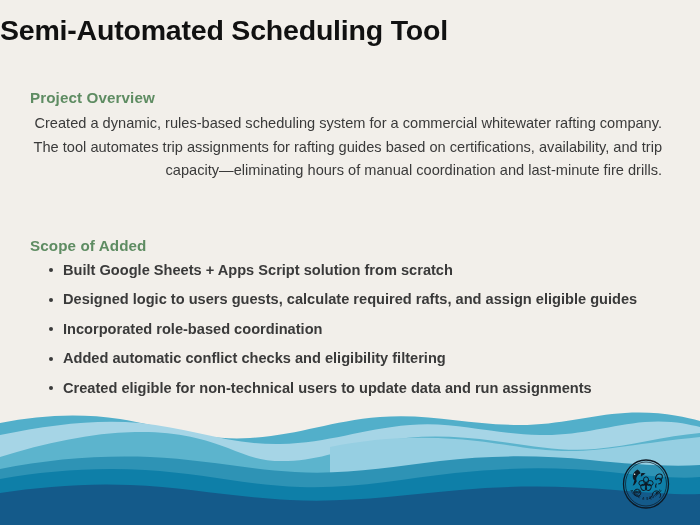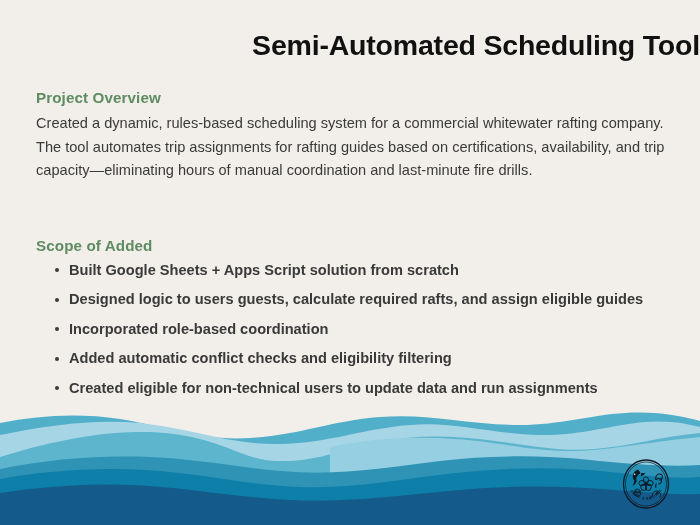--- a/index.html
+++ b/index.html
@@ -19,54 +19,55 @@
     position: relative;
     width: 700px;
     height: 525px;
     background: #f2efea;
     overflow: hidden;
   }
 
   
   .slide-title {
     position: absolute;
-    top: 26px;
+    top: 11px;
     left: 0;
     width: 700px;
-    text-align: right;
+    text-align: left;
     font-size: 28.5px;
     font-weight: bold;
     color: #111111;
     letter-spacing: -0.2px;
     line-height: 38px;
   }
 
   
   .content {
     position: absolute;
-    left: 36px;
+    left: 30px;
     top: 88px;
     width: 640px;
   }
 
   .section-heading {
     font-size: 15.2px;
     font-weight: bold;
     color: #5e8c62;
     line-height: 20px;
     margin: 0 0 4px 0;
     letter-spacing: 0.1px;
   }
 
   .overview-text {
     font-size: 14.6px;
     color: #3a3a3a;
     line-height: 23.5px;
     margin: 0;
     width: 632px;
+    text-align: right;
   }
 
   .section-gap {
     height: 53px;
   }
 
   ul.scope-list {
     list-style: none;
     margin: 3px 0 0 0;
     padding: 0;

